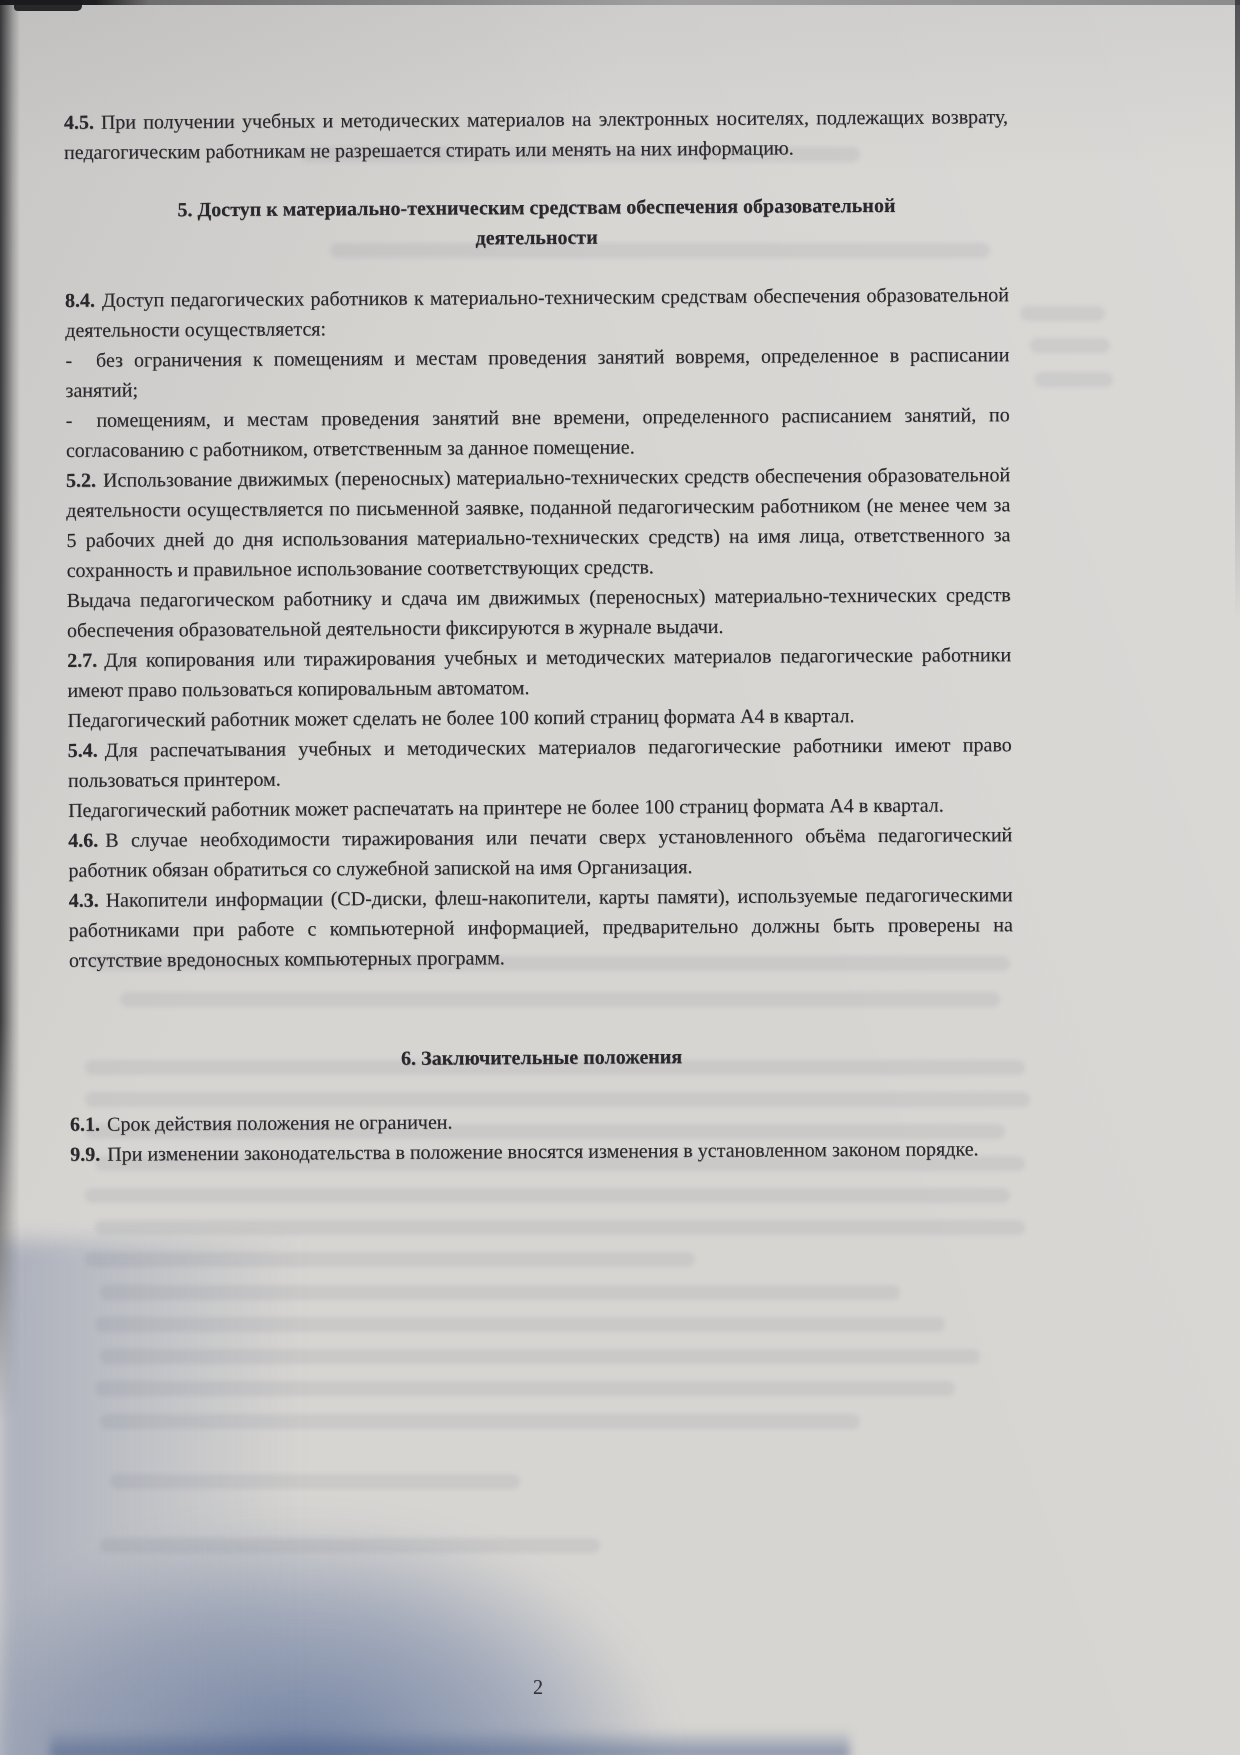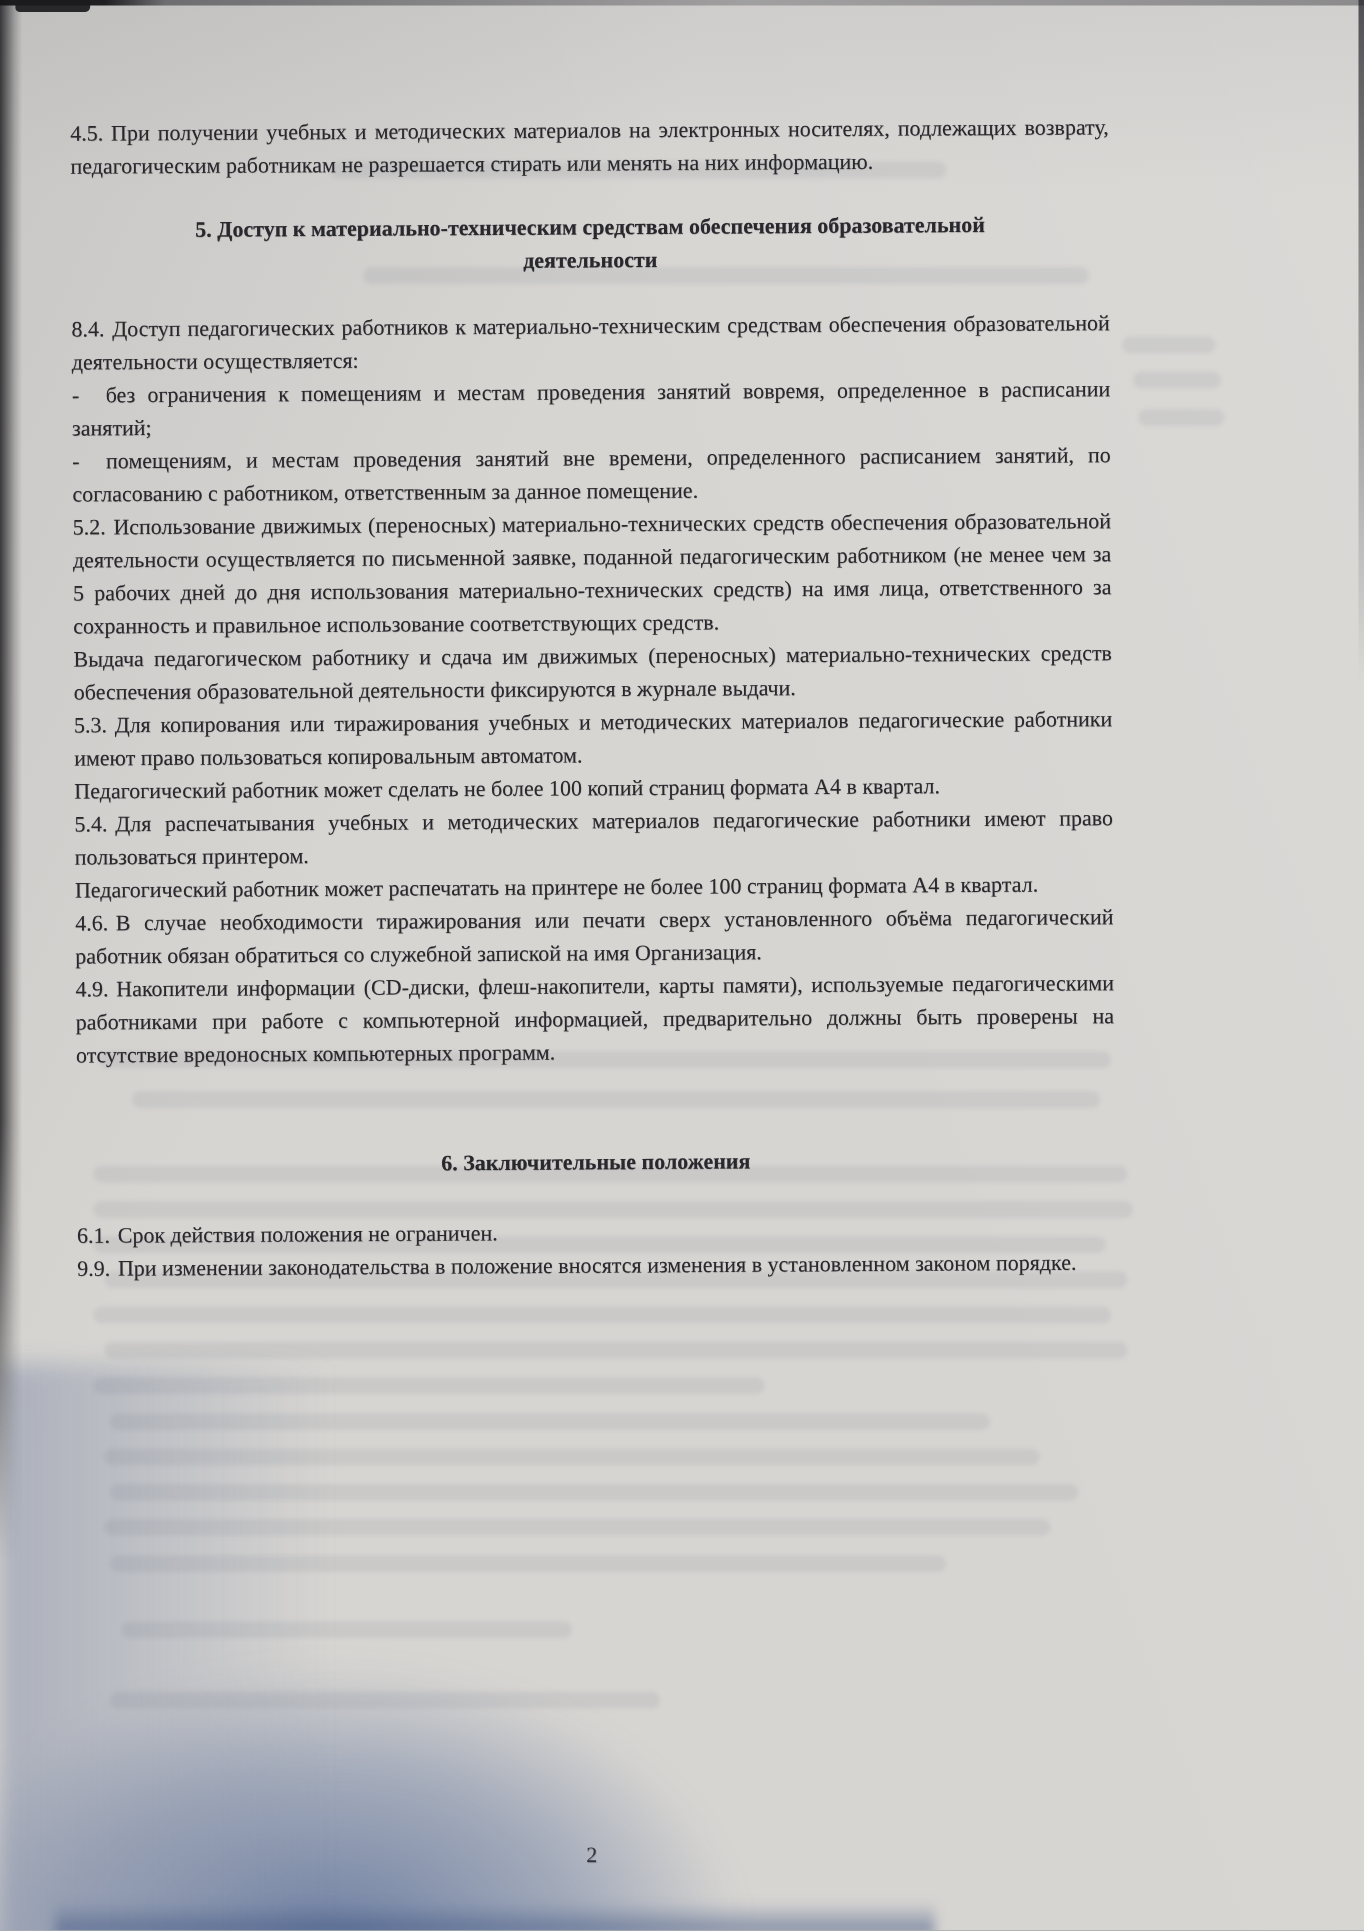--- a/index.html
+++ b/index.html
@@ -73,21 +73,21 @@
     position:absolute;left:66px;top:0;width:944px;
     transform:rotate(-0.35deg);
     transform-origin:50% 40%;
   }
   .p{
     font-size:20px;line-height:30px;
     text-align:justify;
     margin:0;
     text-shadow:0.3px 0.4px 0.7px rgba(40,40,46,0.40);
   }
-  .p .num{font-weight:400;margin-right:7px;margin-top:20px;}
+  .p .num{font-weight:700;margin-right:7px;margin-top:20px;}
   .p .dash{margin-right:24px;}
   .h{
     font-size:20px;line-height:30px;font-weight:700;
     text-align:center;margin-left:auto;margin-right:auto;
     text-shadow:0.3px 0.4px 0.7px rgba(40,40,46,0.45);
   }
   .p45{margin-top:104px;}
   .h5{margin-top:28px;max-width:820px;}
   .body1{margin-top:30px;}
   .h6{margin-top:70px;}
@@ -139,26 +139,26 @@
     <p class="p p45"><span class="num">4.5.</span><span>При получении учебных и методических материалов на электронных носителях, подлежащих возврату, педагогическим работникам не разрешается стирать или менять на них информацию.</span></p>
 
     <div class="h h5">5. Доступ к материально-техническим средствам обеспечения образовательной деятельности</div>
 
     <div class="body1">
       <p class="p"><span class="num">8.4.</span><span>Доступ педагогических работников к материально-техническим средствам обеспечения образовательной деятельности осуществляется:</span></p>
       <p class="p"><span class="dash">-</span><span>без ограничения к помещениям и местам проведения занятий вовремя, определенное в расписании занятий;</span></p>
       <p class="p"><span class="dash">-</span><span>помещениям, и местам проведения занятий вне времени, определенного расписанием занятий, по согласованию с работником, ответственным за данное помещение.</span></p>
       <p class="p"><span class="num">5.2.</span><span>Использование движимых (переносных) материально-технических средств обеспечения образовательной деятельности осуществляется по письменной заявке, поданной педагогическим работником (не менее чем за 5 рабочих дней до дня использования материально-технических средств) на имя лица, ответственного за сохранность и правильное использование соответствующих средств.</span></p>
       <p class="p"><span>Выдача педагогическом работнику и сдача им движимых (переносных) материально-технических средств обеспечения образовательной деятельности фиксируются в журнале выдачи.</span></p>
-      <p class="p"><span class="num">5.3.</span><span>Для копирования или тиражирования учебных и методических материалов педагогические работники имеют право пользоваться копировальным автоматом.</span></p>
+      <p class="p"><span class="num">2.7.</span><span>Для копирования или тиражирования учебных и методических материалов педагогические работники имеют право пользоваться копировальным автоматом.</span></p>
       <p class="p"><span>Педагогический работник может сделать не более 100 копий страниц формата А4 в квартал.</span></p>
       <p class="p"><span class="num">5.4.</span><span>Для распечатывания учебных и методических материалов педагогические работники имеют право пользоваться принтером.</span></p>
       <p class="p"><span>Педагогический работник может распечатать на принтере не более 100 страниц формата А4 в квартал.</span></p>
       <p class="p"><span class="num">4.6.</span><span>В случае необходимости тиражирования или печати сверх установленного объёма педагогический работник обязан обратиться со служебной запиской на имя Организация.</span></p>
-      <p class="p"><span class="num">4.9.</span><span>Накопители информации (CD-диски, флеш-накопители, карты памяти), используемые педагогическими работниками при работе с компьютерной информацией, предварительно должны быть проверены на отсутствие вредоносных компьютерных программ.</span></p>
+      <p class="p"><span class="num">4.3.</span><span>Накопители информации (CD-диски, флеш-накопители, карты памяти), используемые педагогическими работниками при работе с компьютерной информацией, предварительно должны быть проверены на отсутствие вредоносных компьютерных программ.</span></p>
     </div>
 
     <div class="h h6">6. Заключительные положения</div>
 
     <div>
       <p class="p p61"><span class="num">6.1.</span><span>Срок действия положения не ограничен.</span></p>
       <p class="p"><span class="num">9.9.</span><span>При изменении законодательства в положение вносятся изменения в установленном законом порядке.</span></p>
     </div>
   </div>
 

